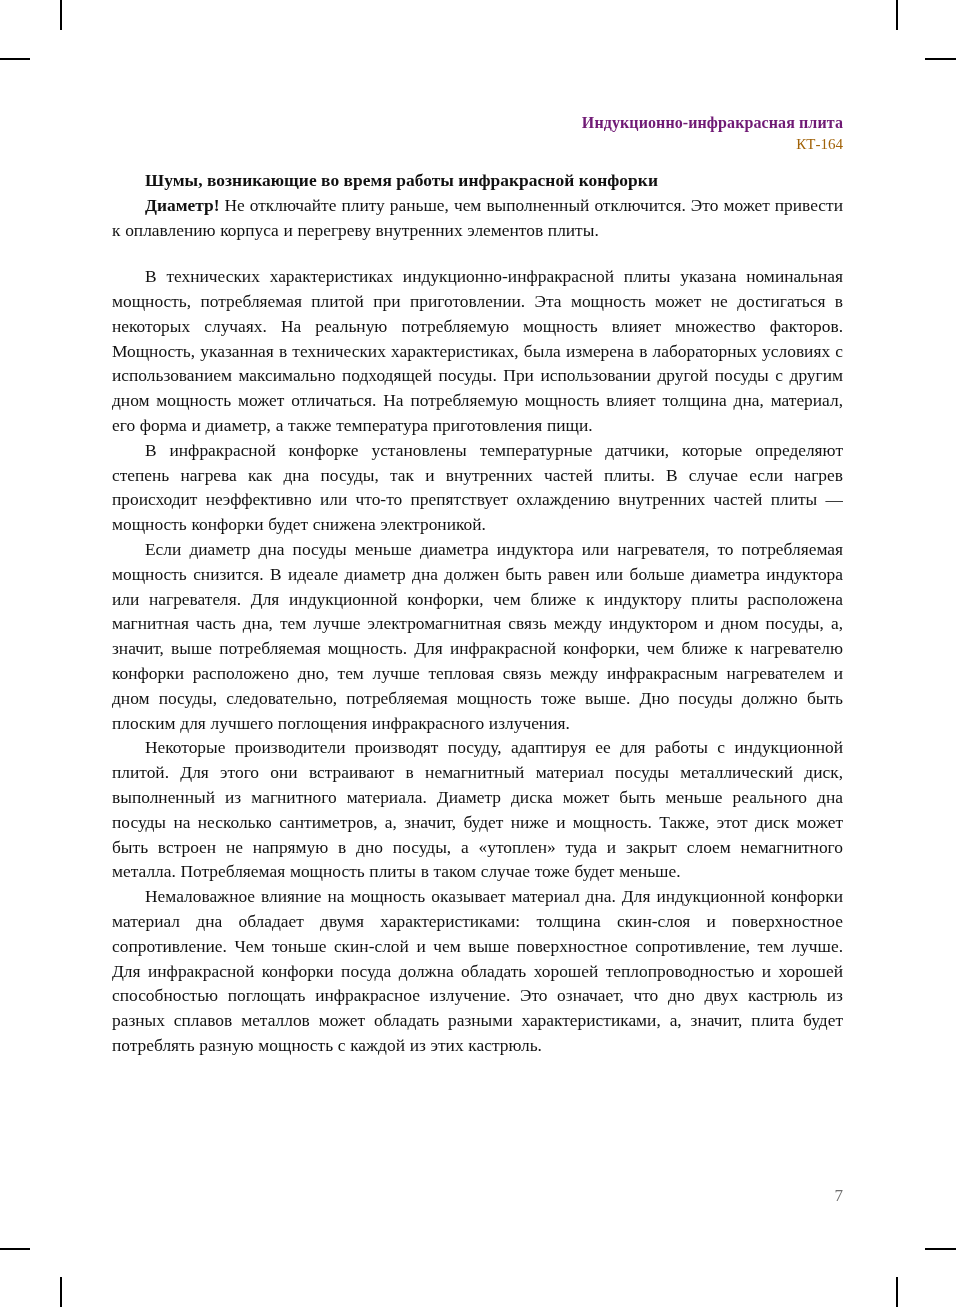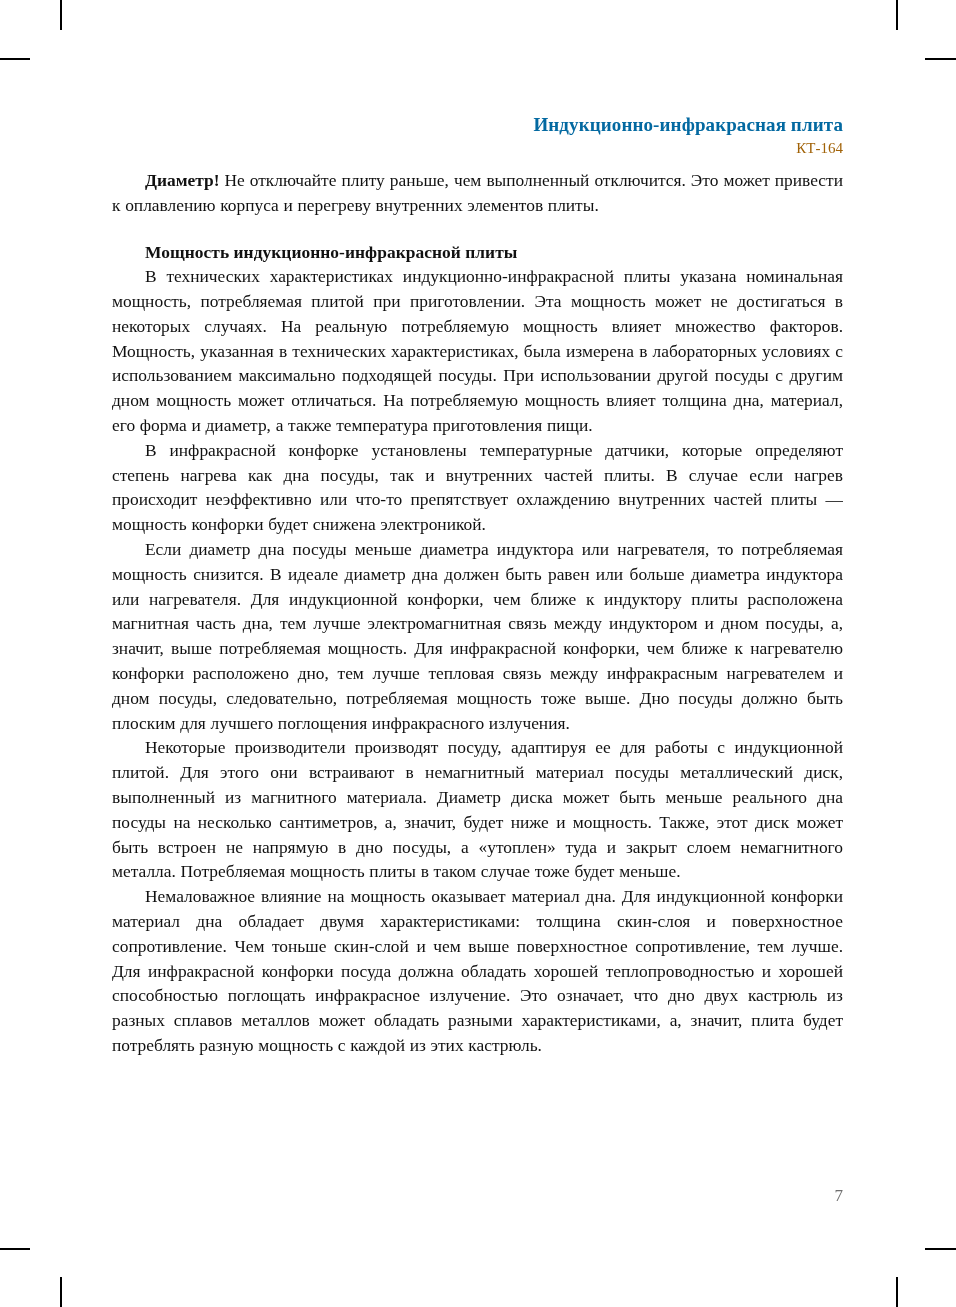--- a/index.html
+++ b/index.html
@@ -42,23 +42,23 @@
     position: absolute;
     left: 112px;
     top: 112px;
     width: 731px;
     text-align: right;
     line-height: 1.32;
   }
   .running-head .rh-title {
     display: block;
     font-weight: bold;
-    font-size: 19px;
+    font-size: 16px;
     letter-spacing: 0.1px;
-    color: #0369a1;
+    color: #701a75;
   }
   .running-head .rh-model {
     display: block;
     font-weight: normal;
     font-size: 15px;
     color: #a16207;
     margin-top: 2px;
   }
 
   
@@ -123,29 +123,29 @@
   <div class="crop crop-v crop-br-v"></div>
   <div class="crop crop-h crop-br-h"></div>
 
   <div class="running-head">
     <span class="rh-title">Индукционно-инфракрасная плита</span>
     <span class="rh-model">КТ-164</span>
   </div>
 
   <div class="content">
 
+    <h2 class="section-heading">Шумы, возникающие во время работы инфракрасной конфорки</h2>
 
 
     <p class="para">
       <span class="lead-bold">Диаметр!</span><span> Не отключайте плиту раньше, чем выполненный отключится. Это может привести к оплавлению корпуса и перегреву внутренних элементов плиты.</span>
     </p>
 
     <div class="block-gap"></div>
 
-    <h2 class="section-heading">Мощность индукционно-инфракрасной плиты</h2>
 
     <p class="para">
       <span class="lead-bold"></span><span>В технических характеристиках индукционно-инфракрасной плиты указана номинальная мощность, потребляемая плитой при приготовлении. Эта мощность может не достигаться в некоторых случаях. На реальную потребляемую мощность влияет множество факторов. Мощность, указанная в технических характеристиках, была измерена в лабораторных условиях с использованием максимально подходящей посуды. При использовании другой посуды с другим дном мощность может отличаться. На потребляемую мощность влияет толщина дна, материал, его форма и диаметр, а также температура приготовления пищи.</span>
     </p>
 
     <p class="para">
       <span class="lead-bold"></span><span>В инфракрасной конфорке установлены температурные датчики, которые определяют степень нагрева как дна посуды, так и внутренних частей плиты. В случае если нагрев происходит неэффективно или что-то препятствует охлаждению внутренних частей плиты — мощность конфорки будет снижена электроникой.</span>
     </p>
 
     <p class="para">

